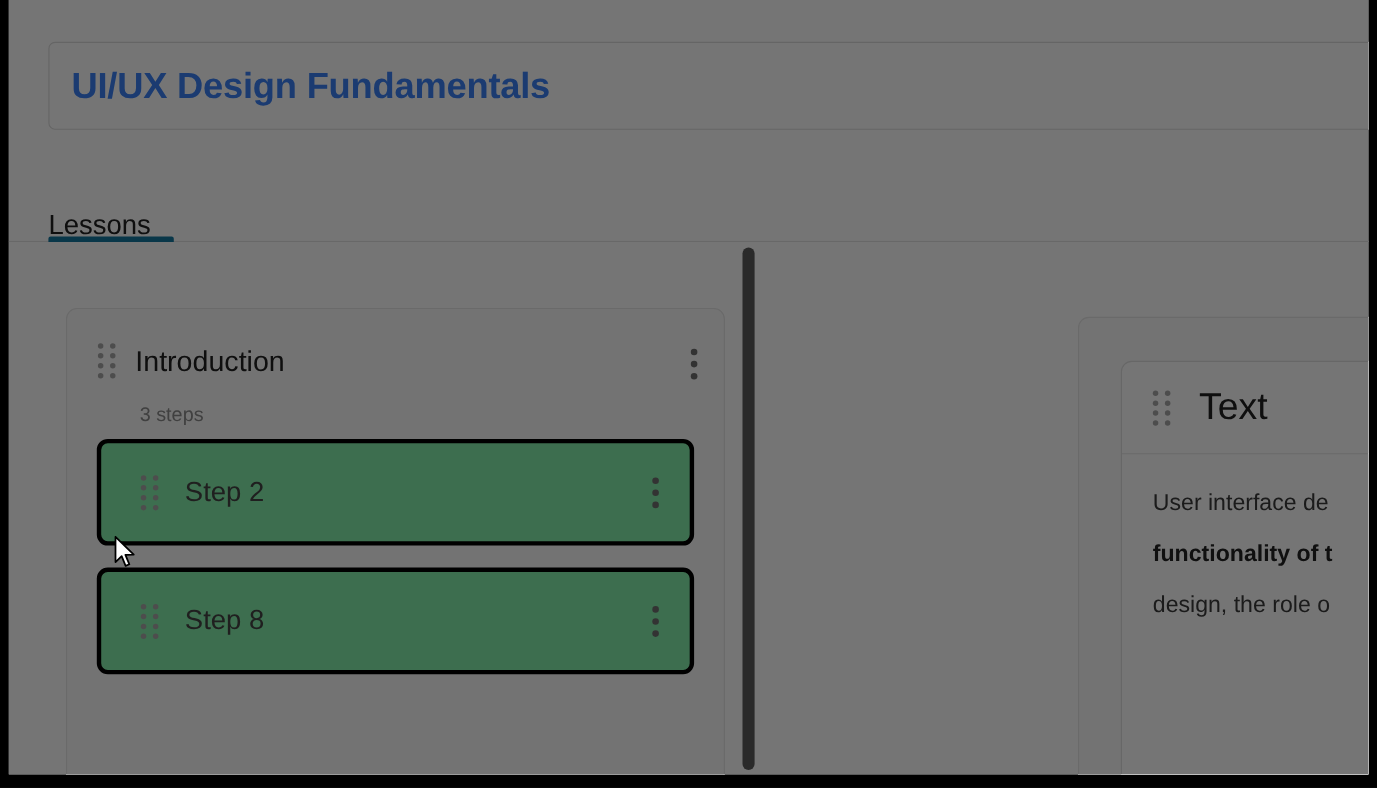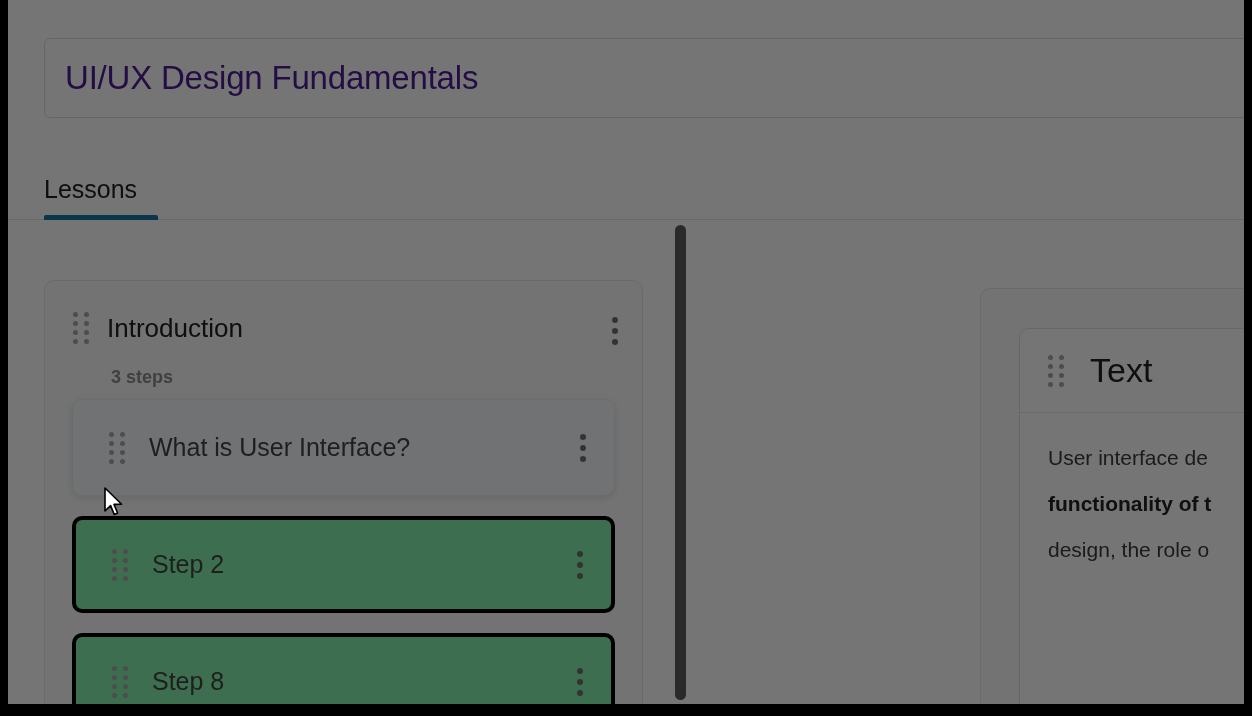--- a/index.html
+++ b/index.html
@@ -46,38 +46,39 @@
     width: 1270px; height: 80px;
     border: 1px solid #dcdcdc;
     border-radius: 6px;
     background: #ffffff;
     display: flex;
     align-items: center;
     padding-left: 20px;
   }
   #title-field .title-text {
     font-size: 33px;
-    color: #4c1d95;
+    color: #3b82f6;
     letter-spacing: -0.2px;
     white-space: nowrap;
+    font-weight: bold;
   }
 
   
   #tabbar {
     position: absolute;
     left: 0; top: 148px;
     width: 100%; height: 72px;
     border-bottom: 1px solid #e3e3e3;
   }
   .tab {
     position: absolute;
     top: 0;
     height: 72px;
     display: flex;
-    align-items: center;
+    align-items: flex-end;
     padding-top: 10px;
     font-size: 25px;
     color: #9b9b9b;
     white-space: nowrap;
     cursor: pointer;
   }
   .tab.active { color: #212121; }
   .tab .tab-underline {
     position: absolute;
     left: 0; bottom: 0;
@@ -91,21 +92,21 @@
   
   #body-area {
     position: absolute;
     left: 0; top: 221px;
     width: 100%; height: 483px;
   }
 
   
   #left-col {
     position: absolute;
-    left: 0; top: 0;
+    left: 16px; top: 0;
     width: 672px; height: 100%;
   }
 
   #lesson-card {
     position: absolute;
     left: 36px; top: 59px;
     width: 599px; height: 600px;
     background: #fafafa;
     border: 1px solid #e6e6e6;
     border-radius: 10px;
@@ -126,21 +127,20 @@
     font-size: 26px;
     color: #212121;
     white-space: nowrap;
   }
   #lesson-substeps {
     position: absolute;
     left: 66px; top: 86px;
     font-size: 18px;
     color: #8b8b8b;
     white-space: nowrap;
-    font-weight: bold;
   }
   #lesson-menu {
     position: absolute;
     right: 24px; top: 36px;
   }
 
   
   #step-list {
     position: absolute;
     left: 0; top: 118px;
@@ -319,38 +319,20 @@
 
             <span class="kebab" id="lesson-menu">
               <i></i>
                 <i></i>
                 <i></i>
             </span>
           </div>
 
           <div id="step-list">
 
-            <div class="step-row selected">
-              <span class="handle step-handle">
-                <i></i>
-                  <i></i>
-                  <i></i>
-                  <i></i>
-                  <i></i>
-                  <i></i>
-                  <i></i>
-                  <i></i>
-              </span>
-              <span class="step-label">What is User Interface?</span>
-              <span class="kebab step-menu">
-                <i></i>
-                  <i></i>
-                  <i></i>
-              </span>
-            </div>
 
             <div class="step-row">
               <span class="handle step-handle">
                 <i></i>
                   <i></i>
                   <i></i>
                   <i></i>
                   <i></i>
                   <i></i>
                   <i></i>

